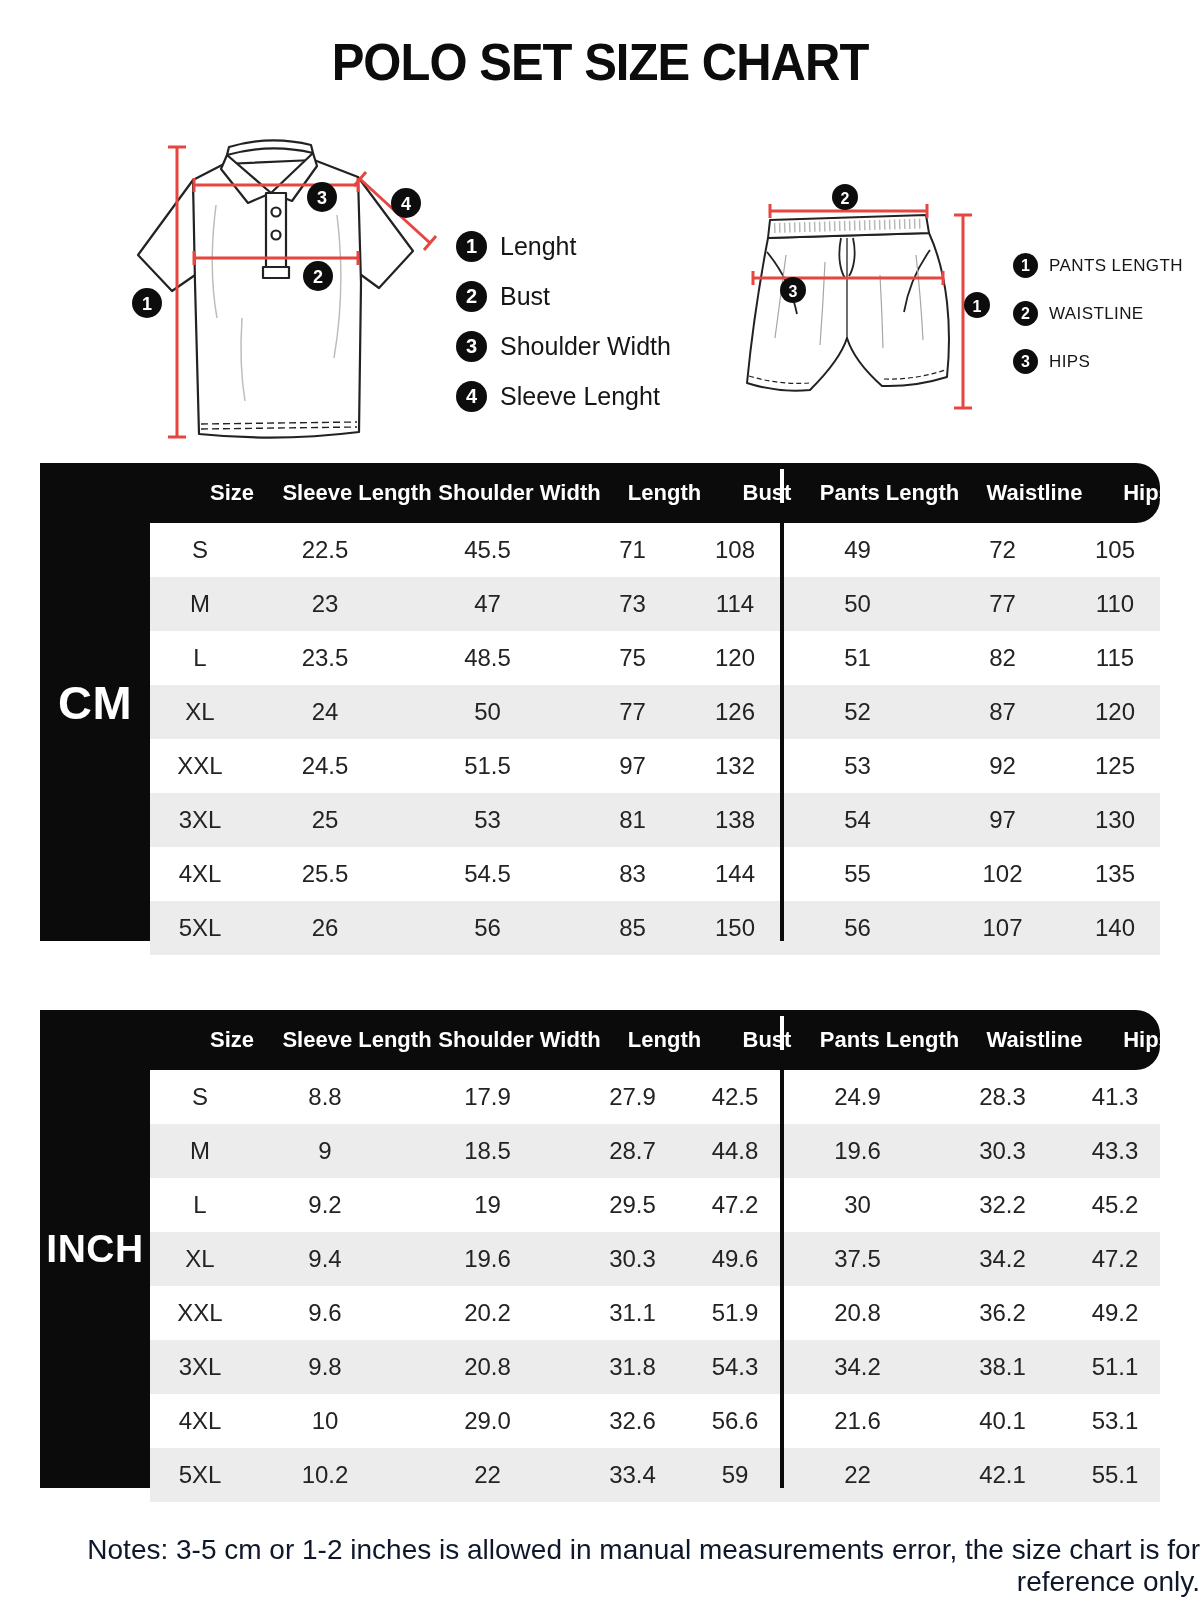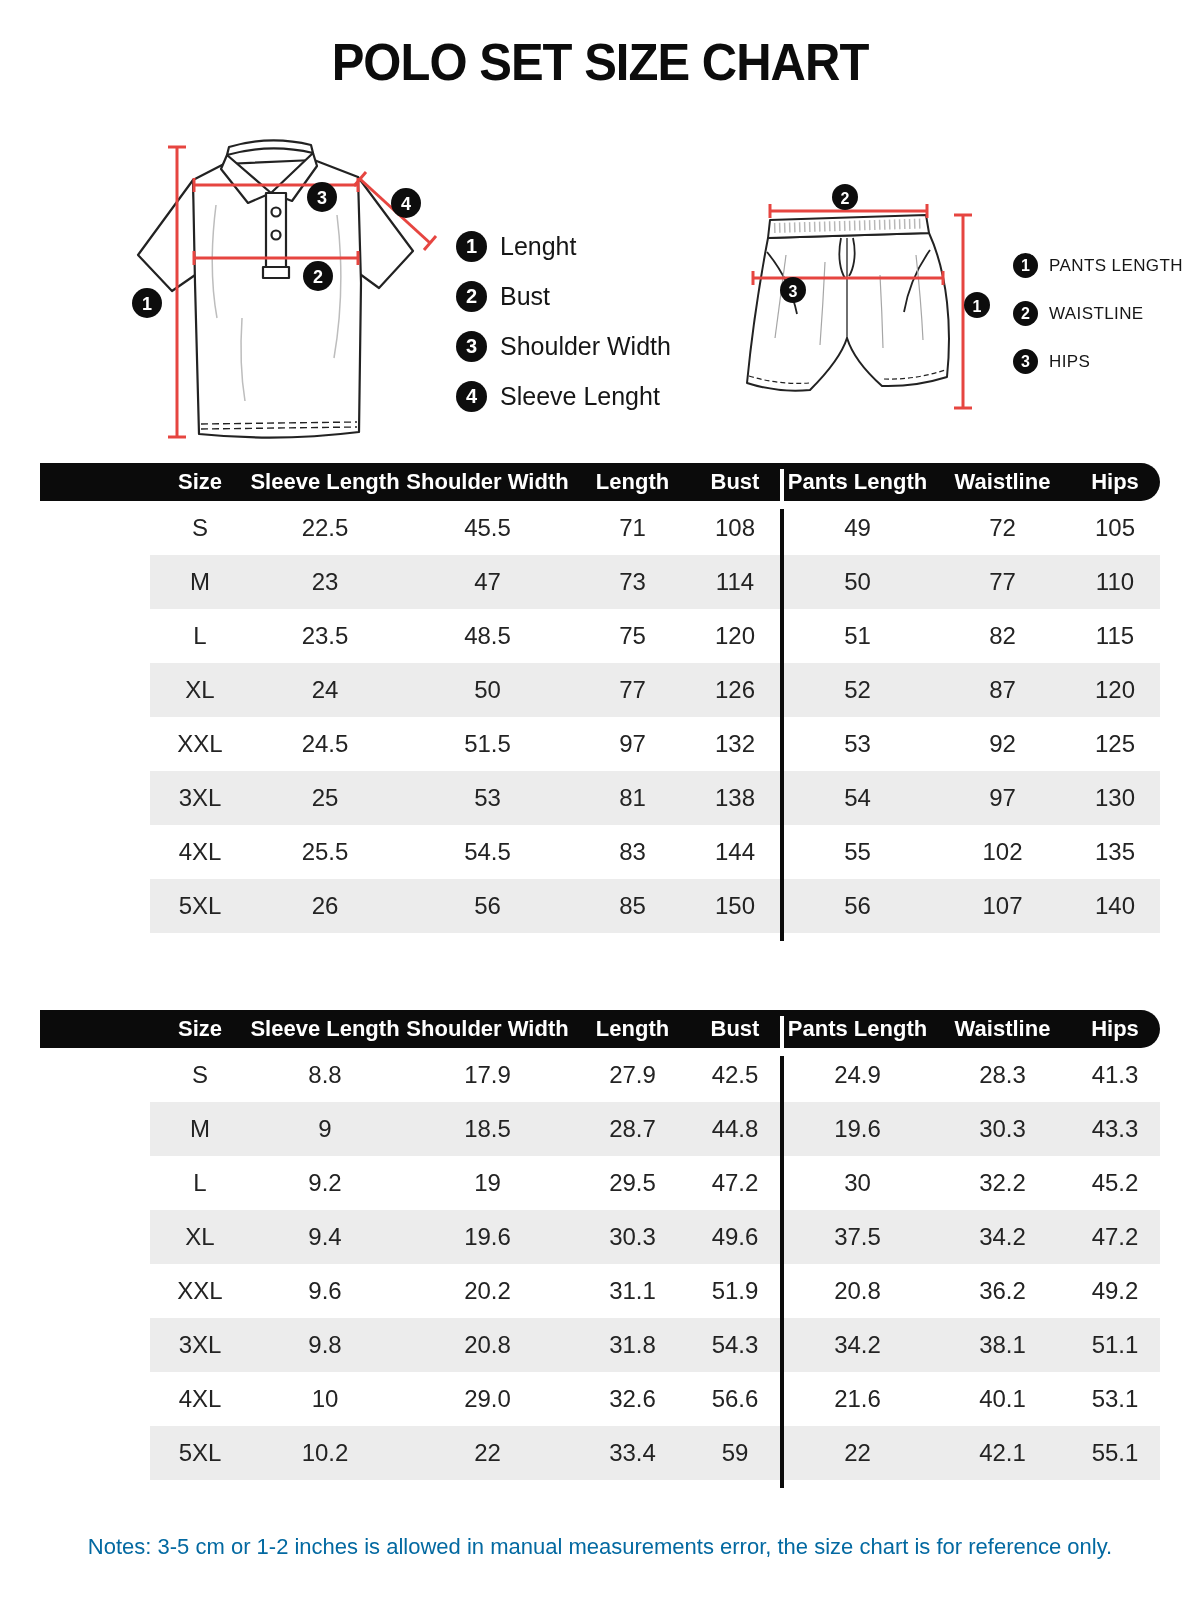--- a/index.html
+++ b/index.html
@@ -35,35 +35,35 @@
   .unit-col{
     position:absolute;left:0;top:0;width:110px;height:100%;background:#0b0b0b;
     color:#fff;display:flex;align-items:center;justify-content:center;
     font-weight:bold;letter-spacing:.5px;
   }
   #cm-table .unit-col{font-size:47px;}
   #inch-table .unit-col{font-size:39px;}
   .thead{
     position:relative;display:grid;
     grid-template-columns:110px 100px 150px 175px 115px 90px 155px 135px 90px;
-    height:38px;background:#0b0b0b;border-radius:0 24px 24px 0;align-items:center;
+    height:60px;background:#0b0b0b;border-radius:0 24px 24px 0;align-items:center;padding-left:32px;
   }
   .th{color:#fff;font-weight:bold;font-size:22px;text-align:center;}
   .header-divider{position:absolute;left:740px;top:6px;height:34px;width:4px;background:#ffffff;}
   .tbody{margin-left:110px;}
   .trow{
     display:grid;grid-template-columns:100px 150px 175px 115px 90px 155px 135px 90px;
     height:54px;align-items:center;
   }
   .trow:nth-child(even){background:#ececec;}
   .td{font-size:24px;text-align:center;color:#232323;}
   .col-divider{position:absolute;left:740px;top:46px;width:4px;height:432px;background:#0b0b0b;}
   .notes{
-    position:absolute;top:1534px;left:0;width:100%;text-align:center;
-    font-size:22px;color:#0369a1;
+    position:absolute;top:1534px;left:0;width:100%;text-align:right;
+    font-size:28px;color:#0f172a;
   }
   svg text.marker-num{
     fill:#fff;font-weight:bold;font-family:"Liberation Sans",sans-serif;
     text-anchor:middle;dominant-baseline:central;
   }
 </style>
 </head>
 <body>
 
 <div class="title">POLO SET SIZE CHART</div>
@@ -187,20 +187,21 @@
       <span class="badge">2</span>
       <span class="legend-label">WAISTLINE</span>
     </div>
     <div class="legend-item">
       <span class="badge">3</span>
       <span class="legend-label">HIPS</span>
     </div>
   </div>
 
 <div class="size-table" id="cm-table">
+  <div class="unit-col">CM</div>
   <div class="thead">
     <div class="th"></div>
       <div class="th">Size</div>
       <div class="th">Sleeve Length</div>
       <div class="th">Shoulder Width</div>
       <div class="th">Length</div>
       <div class="th">Bust</div>
       <div class="th">Pants Length</div>
       <div class="th">Waistline</div>
       <div class="th">Hips</div>
@@ -285,20 +286,21 @@
         <div class="td">150</div>
         <div class="td">56</div>
         <div class="td">107</div>
         <div class="td">140</div>
       </div>
     </div>
   <div class="col-divider"></div>
 </div>
 
 <div class="size-table" id="inch-table">
+  <div class="unit-col">INCH</div>
   <div class="thead">
     <div class="th"></div>
       <div class="th">Size</div>
       <div class="th">Sleeve Length</div>
       <div class="th">Shoulder Width</div>
       <div class="th">Length</div>
       <div class="th">Bust</div>
       <div class="th">Pants Length</div>
       <div class="th">Waistline</div>
       <div class="th">Hips</div>

